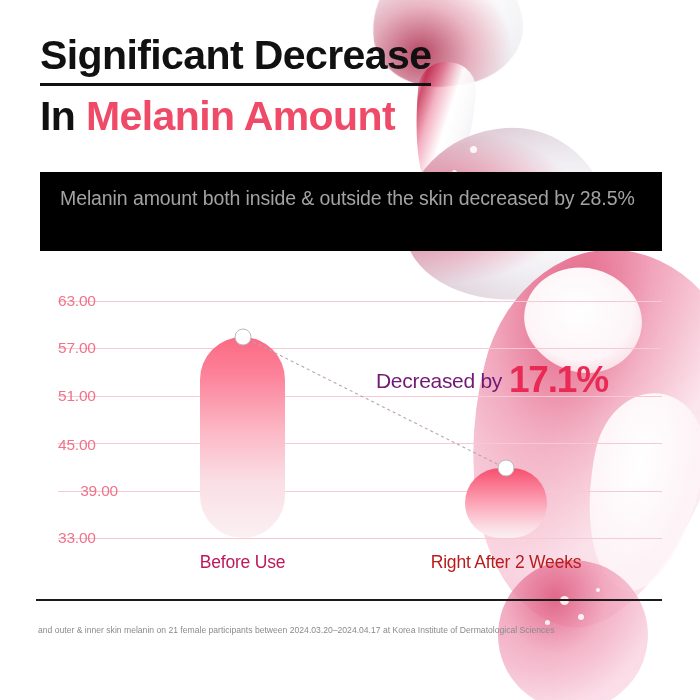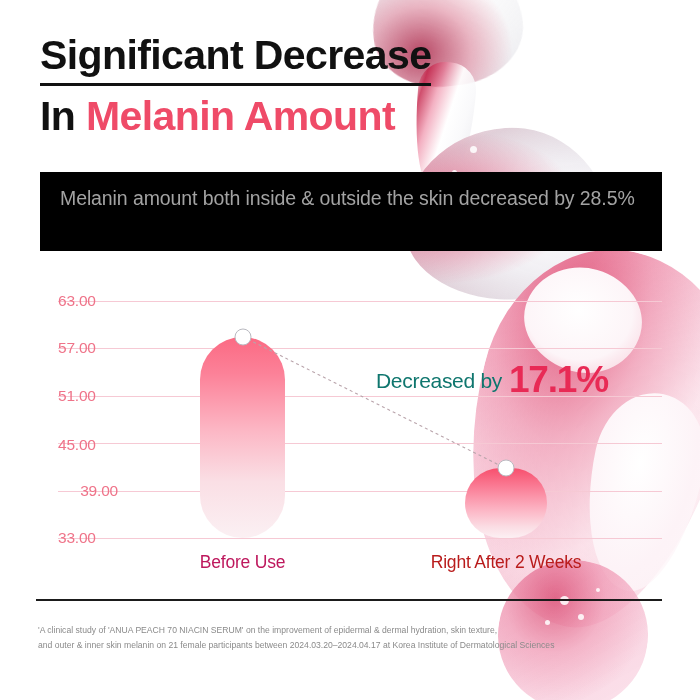--- a/index.html
+++ b/index.html
@@ -128,21 +128,21 @@
 
   .xlabel{
     position:absolute;font-size:17.5px;letter-spacing:-.2px;
     transform:translateX(-50%);white-space:nowrap;
   }
   .xlabel-before{color:#be185d;font-weight:400;}
   .xlabel-after{color:#b91c1c;font-weight:400;}
 
   
   .annot{position:absolute;left:376px;top:355px;z-index:8;white-space:nowrap;}
-  .annot-text{font-size:21px;color:#0f766e;font-weight:400;letter-spacing:-.3px;}
+  .annot-text{font-size:21px;color:#701a75;font-weight:400;letter-spacing:-.3px;}
   .annot-value{
     font-size:37px;color:#e82a55;font-weight:700;letter-spacing:-1.2px;
     margin-left:7px;position:relative;top:4px;
   }
 
   
   .rule{position:absolute;left:36px;top:599px;width:626px;height:2px;background:#1b1b1b;z-index:6;}
   .footnote{
     position:absolute;left:38px;top:623px;width:630px;z-index:6;
     color:#8a8a8a;font-size:8.6px;line-height:1.72;letter-spacing:0;
@@ -212,17 +212,16 @@
     <div class="xlabel xlabel-before" id="xlab-0" style="left: 242.5px; top: 270px;">Before Use</div>
     <div class="xlabel xlabel-after" id="xlab-1" style="left: 506px; top: 270px;">Right After 2 Weeks</div>
   </div>
 
   <div class="annot">
     <span class="annot-text">Decreased by</span><span class="annot-value">17.1%</span>
   </div>
 
   <div class="rule"></div>
   <div class="footnote">
-    <div>'A clinical study of 'ANUA PEACH 70 NIACIN SERUM' on the improvement of epidermal &amp; dermal hydration, skin texture,</div>
     <div>and outer &amp; inner skin melanin on 21 female participants between 2024.03.20–2024.04.17 at Korea Institute of Dermatological Sciences</div>
   </div>
 
 </div>
 
 </body></html>

